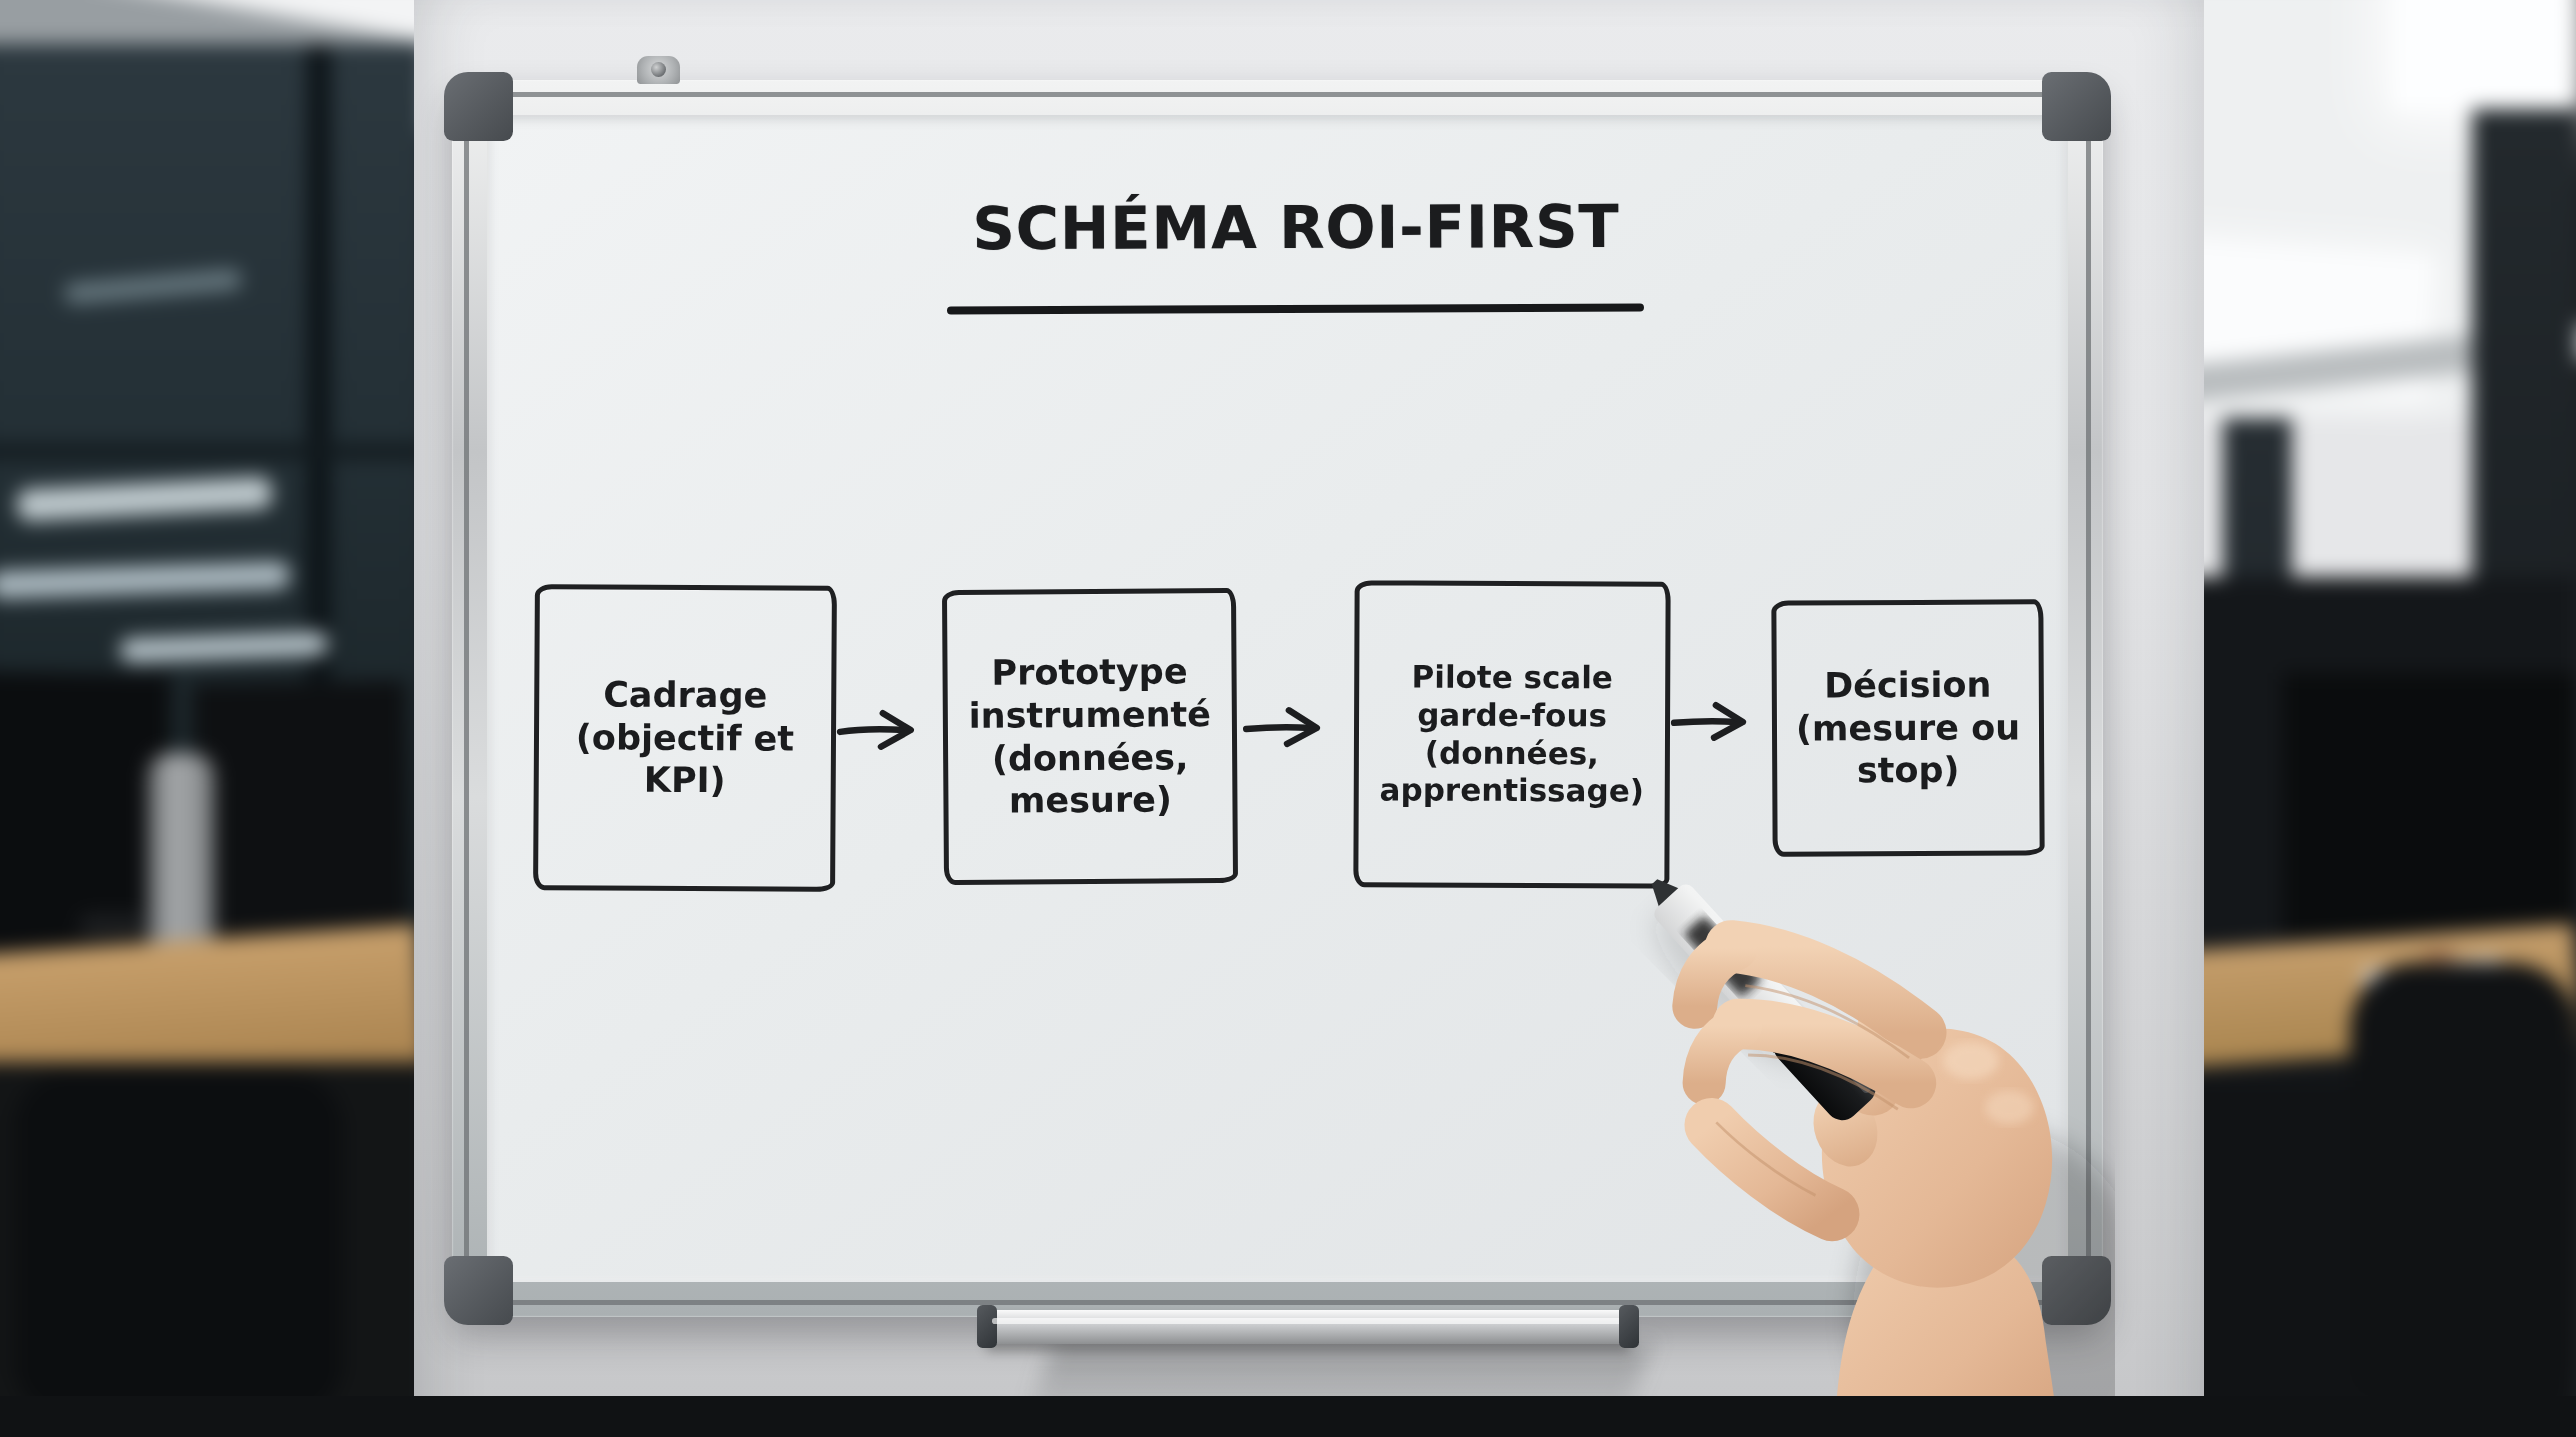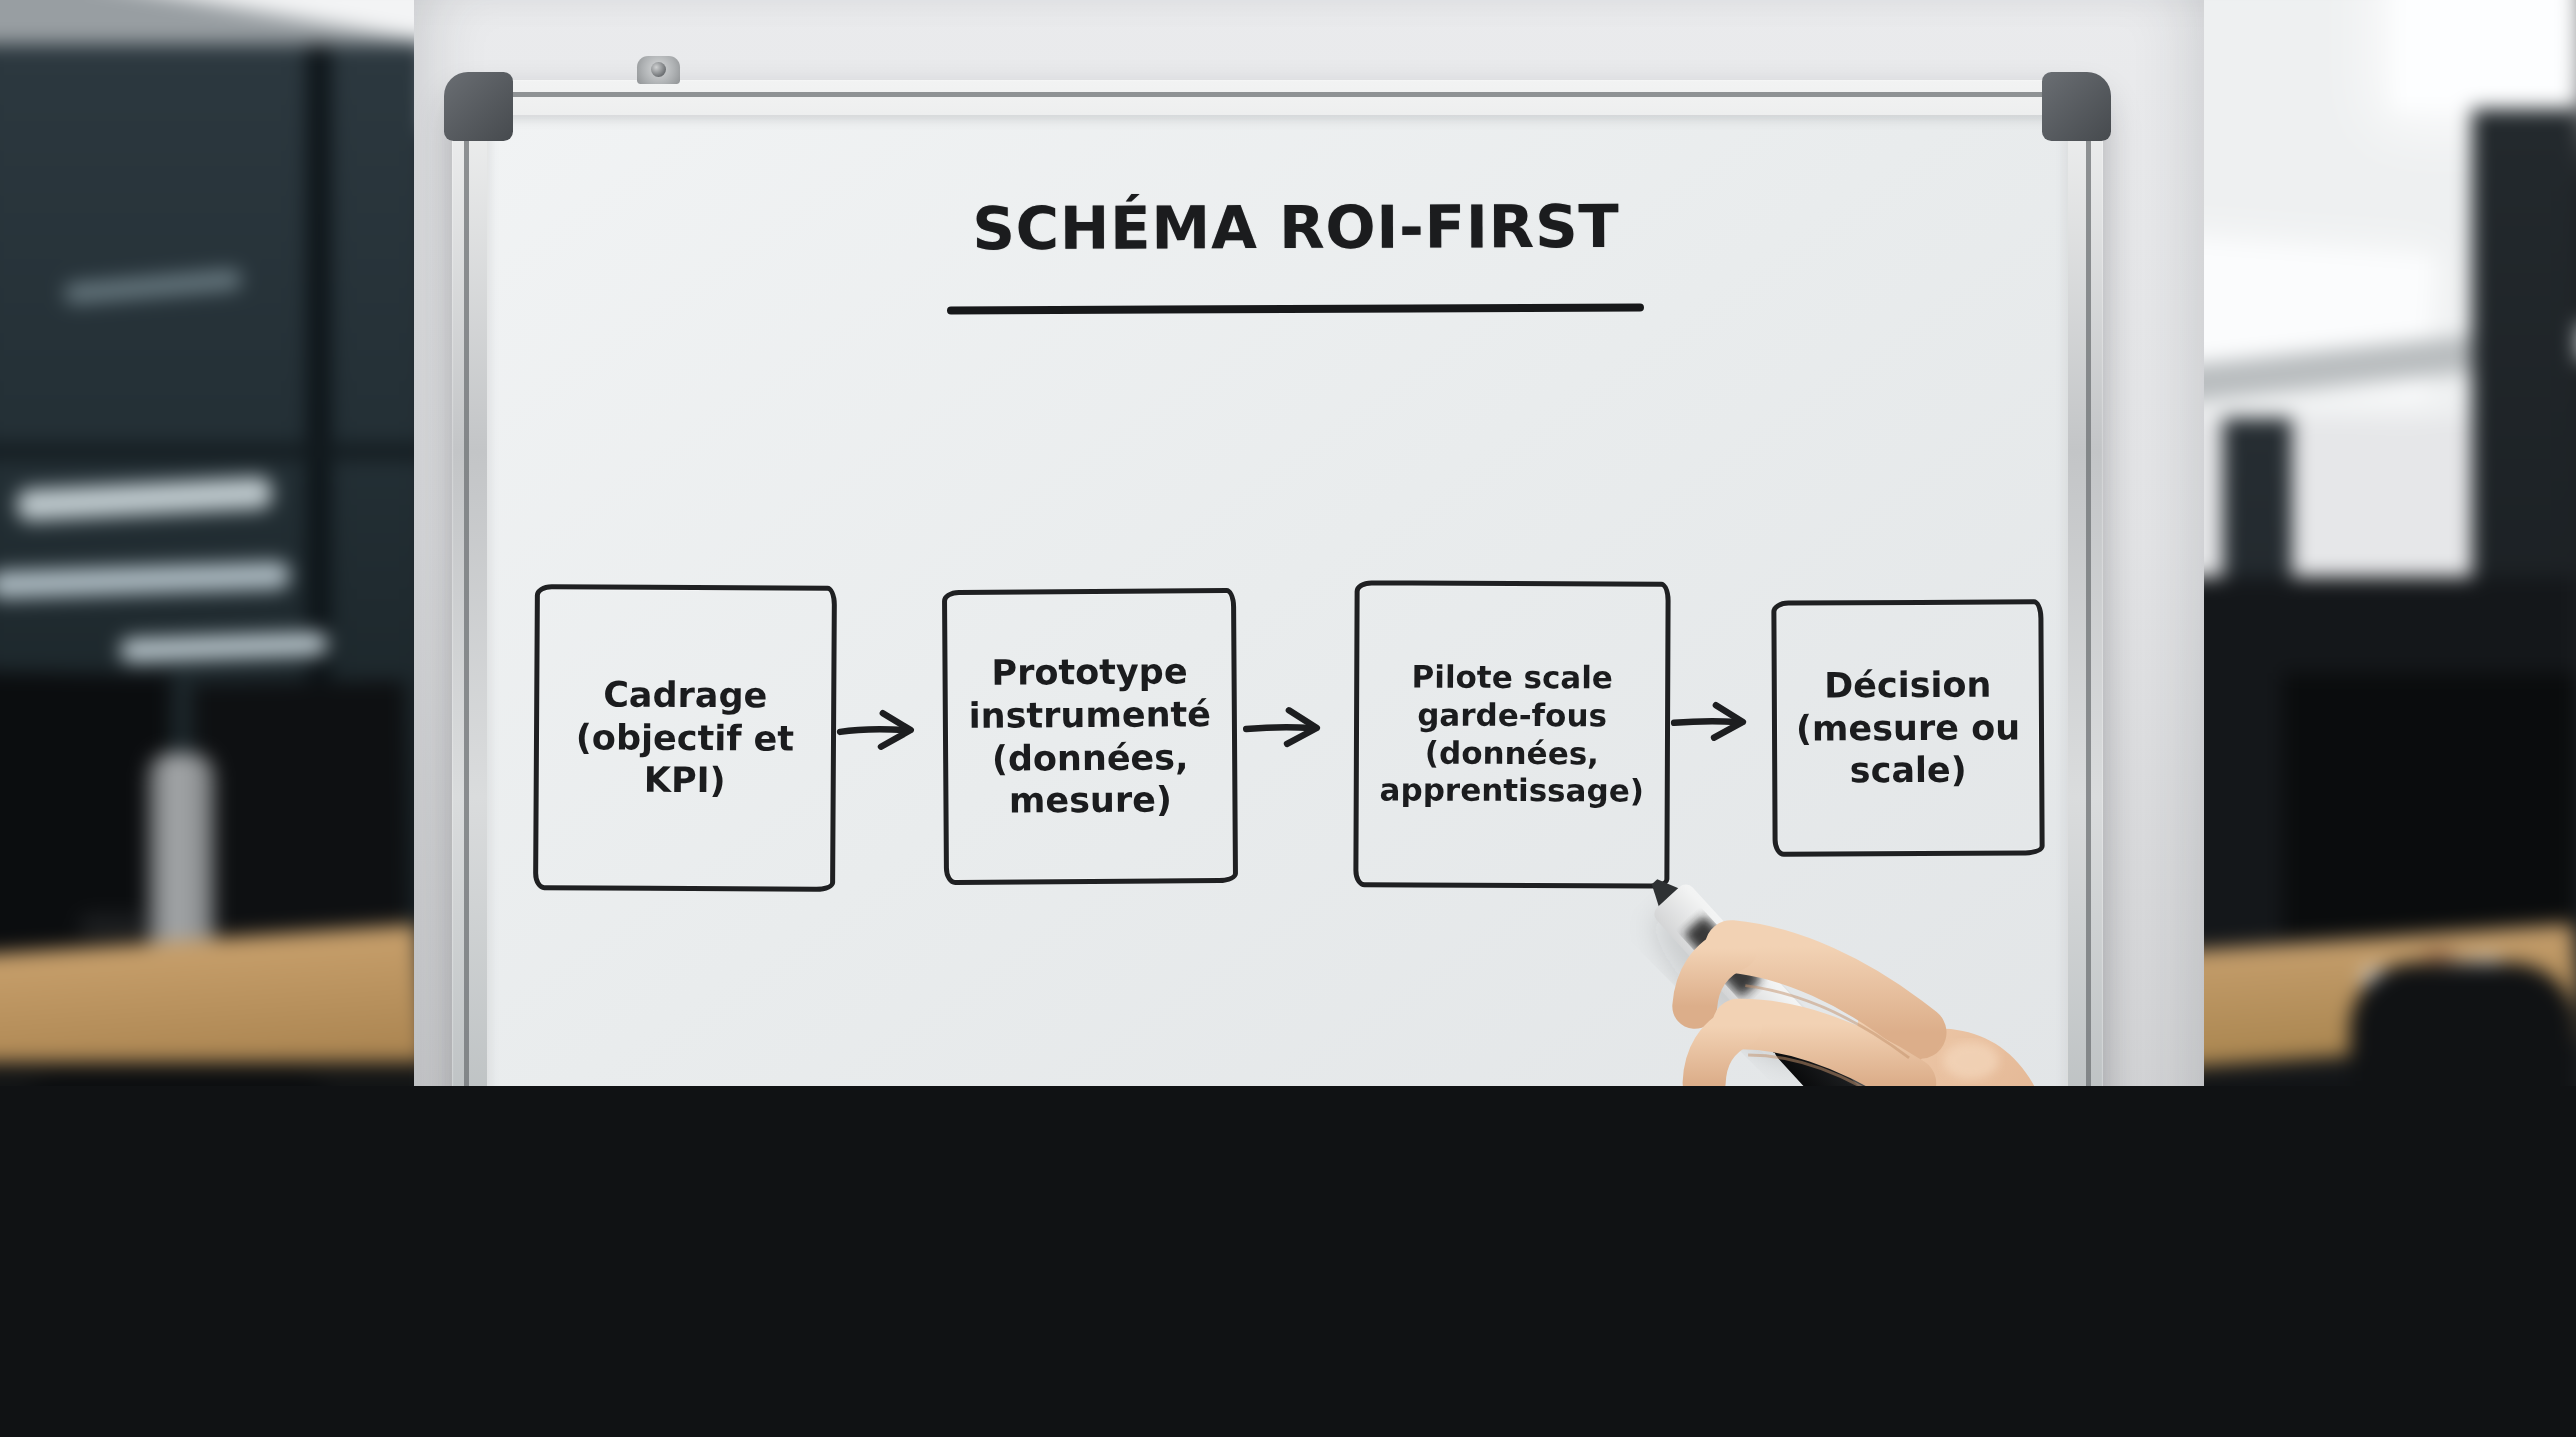--- a/index.html
+++ b/index.html
@@ -1,16 +1,16 @@
 <!DOCTYPE html>
 <html style="font-size:15px"><head>
 <meta charset="utf-8">
 <style>
   html,body{margin:0;padding:0;background:#101214;}
-  .stage{position:relative;width:2576px;height:1086px;overflow:hidden;
+  .stage{position:relative;width:2576px;height:1396px;overflow:hidden;
          font-family:"DejaVu Sans","Liberation Sans",sans-serif;}
   .abs{position:absolute;}
 
   
   .bg{position:absolute;inset:-22.5px;filter:blur(9.4px);}
   .bg-base{position:absolute;inset:0;background:#1d2023;}
 
   
   .l-ceil{left:0;top:0;width:459px;height:79px;background:#f3f4f5;}
   .l-soffit{left:-28px;top:26px;width:524px;height:90px;background:#989ea2;transform:rotate(10deg);}
@@ -189,21 +189,21 @@
   </div>
   <div class="abs fbox b3">
     <span class="bl">Pilote scale</span>
     <span class="bl">garde-fous</span>
     <span class="bl">(données,</span>
     <span class="bl">apprentissage)</span>
   </div>
   <div class="abs fbox b4">
     <span class="bl">Décision</span>
     <span class="bl">(mesure ou</span>
-    <span class="bl">scale)</span>
+    <span class="bl">stop)</span>
   </div>
 
   <svg class="abs arrow a1" width="94" height="52" viewBox="0 0 100 56">
     <path d="M6,30 C32,26 56,27 76,28"></path>
       <path d="M52,10 L82,28 L50,46"></path>
   </svg>
   <svg class="abs arrow a2" width="94" height="52" viewBox="0 0 100 56">
     <path d="M5,29 C30,27 58,27 75,28"></path>
       <path d="M51,9 L81,28 L49,45"></path>
   </svg>

